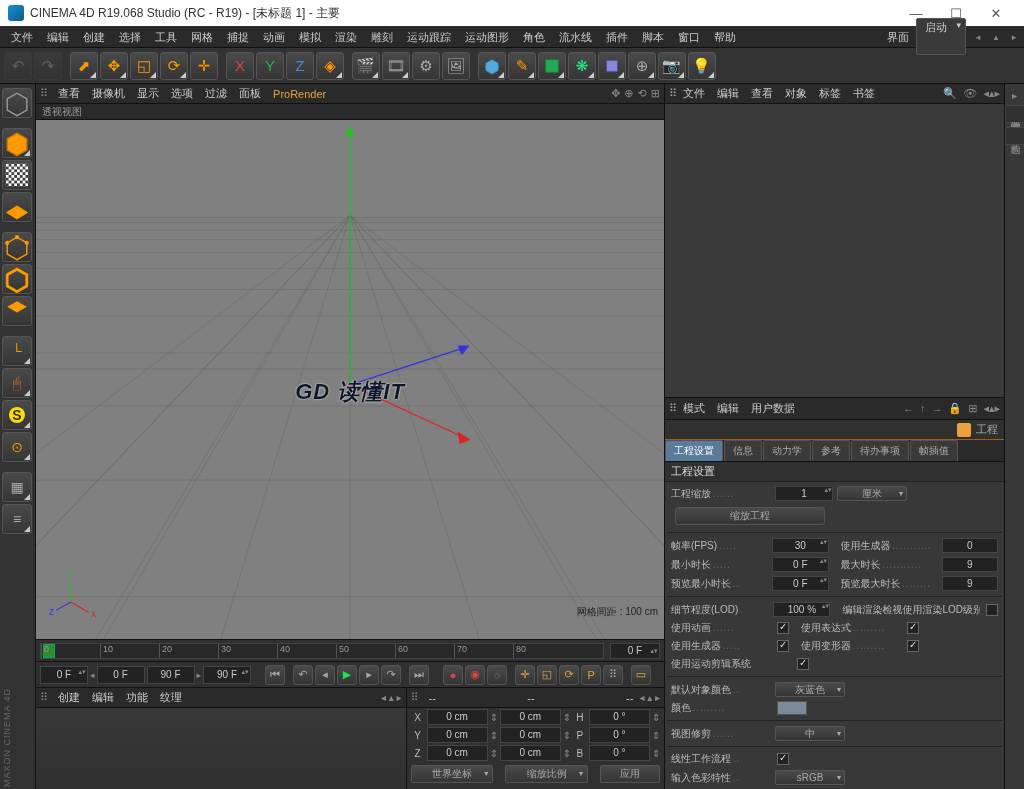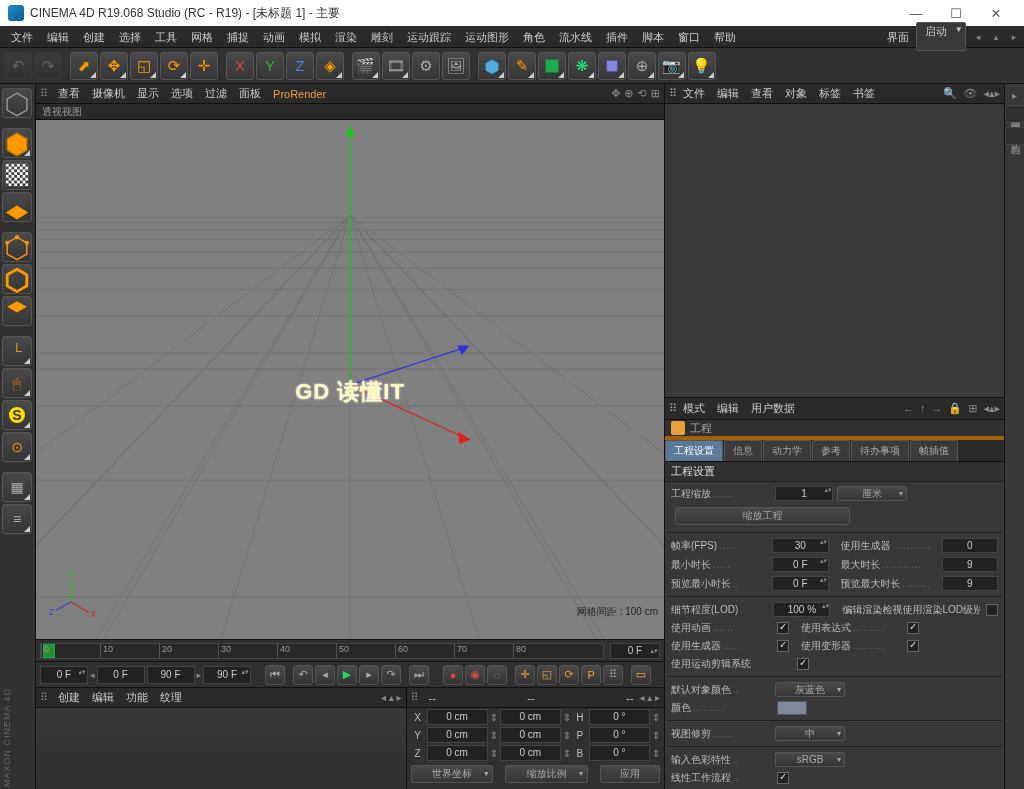--- a/index.html
+++ b/index.html
@@ -8,21 +8,21 @@
 
 .titlebar { background: #fff; height: 26px; display: flex; align-items: center; padding: 0 8px; color: #333; font-size: 12px; }
 .titlebar .icon { width: 16px; height: 16px; background: linear-gradient(135deg,#1a8fd1,#0d5a8c); border-radius: 3px; margin-right: 6px; }
 .titlebar .spacer { flex: 1; }
 .winbtn { width: 40px; height: 26px; display: flex; align-items: center; justify-content: center; font-size: 13px; color: #555; }
 
 
 .mainmenu { background: #2a2a2a; height: 22px; display: flex; align-items: center; padding: 0 4px; border-bottom: 1px solid #111; }
 .mainmenu .mi { padding: 0 7px; font-size: 11px; color: #ccc; line-height: 22px; }
 .mainmenu .right { margin-left: auto; display: flex; align-items: center; }
-.mainmenu .layout-dd { background: #3a3a3a; border: 1px solid #555; padding: 1px 18px 11px 8px; font-size: 11px; color: #ccc; position: relative; border-radius: 2px; }
+.mainmenu .layout-dd { background: #3a3a3a; border: 1px solid #555; padding: 1px 18px 19px 8px; font-size: 11px; color: #ccc; position: relative; border-radius: 2px; }
 .mainmenu .layout-dd::after { content: "▾"; position: absolute; right: 4px; font-size: 9px; }
 .tribtn { width: 12px; height: 12px; margin-left: 6px; display: inline-flex; align-items: center; justify-content: center; font-size: 9px; color: #888; }
 
 
 .maintoolbar { background: #323232; height: 36px; display: flex; align-items: center; padding: 0 4px; border-bottom: 1px solid #111; }
 .tbgroup { display: flex; gap: 2px; margin-right: 8px; }
 .tbtn { width: 28px; height: 28px; border: 1px solid #555; border-radius: 3px; background: linear-gradient(#4a4a4a,#353535); display: flex; align-items: center; justify-content: center; font-size: 15px; position: relative; }
 .tbtn.dim { opacity: 0.4; border-color: #444; }
 .tbtn.tri::after { content: ""; position: absolute; right: 1px; bottom: 1px; border: 3px solid transparent; border-right-color: #ccc; border-bottom-color: #ccc; }
 .tbtn svg { width: 18px; height: 18px; }
@@ -44,21 +44,21 @@
 
 
 .vp-menubar { background: #2a2a2a; height: 20px; display: flex; align-items: center; padding: 0 4px; border-bottom: 1px solid #111; }
 .vp-menubar .mi { padding: 0 6px; font-size: 11px; color: #ccc; }
 .vp-menubar .mi.hl { color: #e9a23b; }
 .vp-menubar .dots { color: #888; margin-right: 4px; }
 .vp-menubar .vpicons { margin-left: auto; display: flex; gap: 4px; font-size: 11px; color: #888; }
 .vp-title { background: #2a2a2a; height: 16px; font-size: 10px; color: #999; padding: 0 6px; display: flex; align-items: center; border-bottom: 1px solid #111; }
 .viewport { flex: 1; background: #808080; position: relative; overflow: hidden; }
 .vp-footer { position: absolute; right: 6px; bottom: 20px; font-size: 10px; color: #222; text-align: right; }
-.watermark { position: absolute; left: 50%; top: 50%; transform: translate(-50%,-10%); color: #fef9c3; font-size: 22px; font-weight: bold; text-shadow: 0 0 2px #fff; white-space: nowrap; letter-spacing: 1px; text-align: center; }
+.watermark { position: absolute; left: 50%; top: 50%; transform: translate(-50%,-10%); color: #0f172a; font-size: 22px; font-weight: bold; font-style: italic; text-shadow: 0 0 2px #fff; white-space: nowrap; letter-spacing: 1px; text-align: center; }
 
 
 .timeline { height: 22px; background: #303030; border-top: 1px solid #111; display: flex; align-items: center; position: relative; padding: 0 4px; }
 .timeline .ruler { flex: 1; height: 16px; background: #282828; border: 1px solid #444; position: relative; margin-right: 6px; overflow: hidden; }
 .timeline .tick { position: absolute; top: 0; bottom: 0; border-left: 1px solid #555; font-size: 9px; color: #999; padding-left: 2px; }
 .timeline .marker { position: absolute; left: 2px; top: 0; bottom: 0; width: 12px; background: #2e8b2e; border: 1px solid #1a5; }
 .timefield { width: 50px; height: 16px; background: #222; border: 1px solid #444; color: #ccc; font-size: 10px; text-align: center; line-height: 14px; position: relative; }
 .timefield .spn { position: absolute; right: 1px; top: 0; bottom: 0; width: 8px; font-size: 7px; line-height: 7px; color: #888; display:flex; flex-direction:column; justify-content:center; }
 
 .playback { height: 26px; background: #303030; border-top: 1px solid #111; display: flex; align-items: center; padding: 0 4px; gap: 2px; }
@@ -92,21 +92,21 @@
 
 .om-bar { background: #2a2a2a; height: 20px; display: flex; align-items: center; padding: 0 4px; border-bottom: 1px solid #111; font-size: 11px; }
 .om-bar .mi { padding: 0 6px; color: #ccc; }
 .om-content { flex: 1; background: #3a3a3a; }
 
 
 .attrpanel { display: flex; flex-direction: column; border-top: 1px solid #111; flex: 0 0 370px; }
 .attr-bar { background: #2a2a2a; height: 22px; display: flex; align-items: center; padding: 0 4px; border-bottom: 1px solid #111; font-size: 11px; }
 .attr-bar .mi { padding: 0 6px; color: #ccc; }
 .attr-bar .navicons { margin-left: auto; color: #888; font-size: 11px; display: flex; gap: 6px; }
-.attr-title { background: #303030; height: 20px; display: flex; align-items: center; padding: 0 6px; border-bottom: 4px solid #a16207; }
+.attr-title { background: #303030; height: 20px; display: flex; align-items: center; padding: 0 6px; border-bottom: 1px solid #a16207; justify-content: flex-end; }
 .attr-title .ico { width: 14px; height: 14px; background: #e9a23b; border-radius: 2px; margin-right: 5px; }
 .attr-tabs { display: flex; background: #2a2a2a; border-bottom: 1px solid #111; }
 .attr-tabs .tab { padding: 3px 8px; font-size: 10px; background: #3a3a3a; border: 1px solid #555; border-bottom: none; margin-right: 1px; border-radius: 2px 2px 0 0; }
 .attr-tabs .tab.active { background: #5c7a99; color: #fff; }
 .attr-section { background: #303030; padding: 2px 6px; font-size: 11px; color: #ddd; border-bottom: 1px solid #222; }
 .attr-body { flex: 1; background: #383838; overflow-y: auto; padding: 2px; }
 .attr-row { display: flex; align-items: center; padding: 2px 4px; font-size: 10px; }
 .attr-row .k { width: 100px; color: #bbb; white-space: nowrap; overflow: hidden; }
 .attr-row .dots { color: #666; letter-spacing: -1px; }
 .attr-row .v { width: 58px; height: 15px; background: #222; border: 1px solid #444; color: #ccc; text-align: center; line-height: 13px; margin-left: 4px; position: relative; }
@@ -477,21 +477,21 @@
           <div class="tab">待办事项</div>
           <div class="tab">帧插值</div>
         </div>
       <div class="attr-section">工程设置</div>
       <div class="attr-body">
         <div class="attr-row">
           <span class="k"><span>工程缩放</span><span class="dots"> . . . . . .</span></span>
           <div class="v">1<span class="spn">▴▾</span></div>
           <div class="dd">厘米</div>
         </div>
-        <div style="padding:2px 4px"><div class="attr-btn" style="width:175px">缩放工程</div></div>
+        <div style="padding:2px 4px"><div class="attr-btn" style="width:150px">缩放工程</div></div>
         <div class="grp-sep"></div>
         <div class="attr-row twocol">
           <span class="k"><span>帧率(FPS)</span><span class="dots"> . . . . .</span></span>
           <div class="v">30<span class="spn">▴▾</span></div>
           <span class="k2"><span>使用生成器</span><span class="dots"> . . . . . . . . . . .</span></span>
           <div class="v">0</div>
         </div>
         <div class="attr-row twocol">
           <span class="k"><span>最小时长</span><span class="dots"> . . . . .</span></span>
           <div class="v">0 F<span class="spn">▴▾</span></div>
@@ -536,26 +536,26 @@
           <span class="k"><span>颜色</span><span class="dots"> . . . . . . . . .</span></span>
           <div class="swatch" style="background:#7a8a99"></div>
         </div>
         <div class="grp-sep"></div>
         <div class="attr-row">
           <span class="k"><span>视图修剪</span><span class="dots"> . . . . . .</span></span>
           <div class="dd">中</div>
         </div>
         <div class="grp-sep"></div>
         <div class="attr-row">
+          <span class="k"><span>线性工作流程</span><span class="dots"> . .</span></span>
+          <div class="chk on"></div>
+        </div>
+        <div class="attr-row">
           <span class="k"><span>输入色彩特性</span><span class="dots"> . .</span></span>
           <div class="dd">sRGB</div>
-        </div>
-        <div class="attr-row">
-          <span class="k"><span>线性工作流程</span><span class="dots"> . .</span></span>
-          <div class="chk on"></div>
         </div>
       </div>
     </div>
   </div>
 
   <div class="farright">
     <span style="font-size:10px;color:#888">▸</span>
     <div class="tab">内容浏览器</div>
     <div class="tab">构造</div>
   </div>

